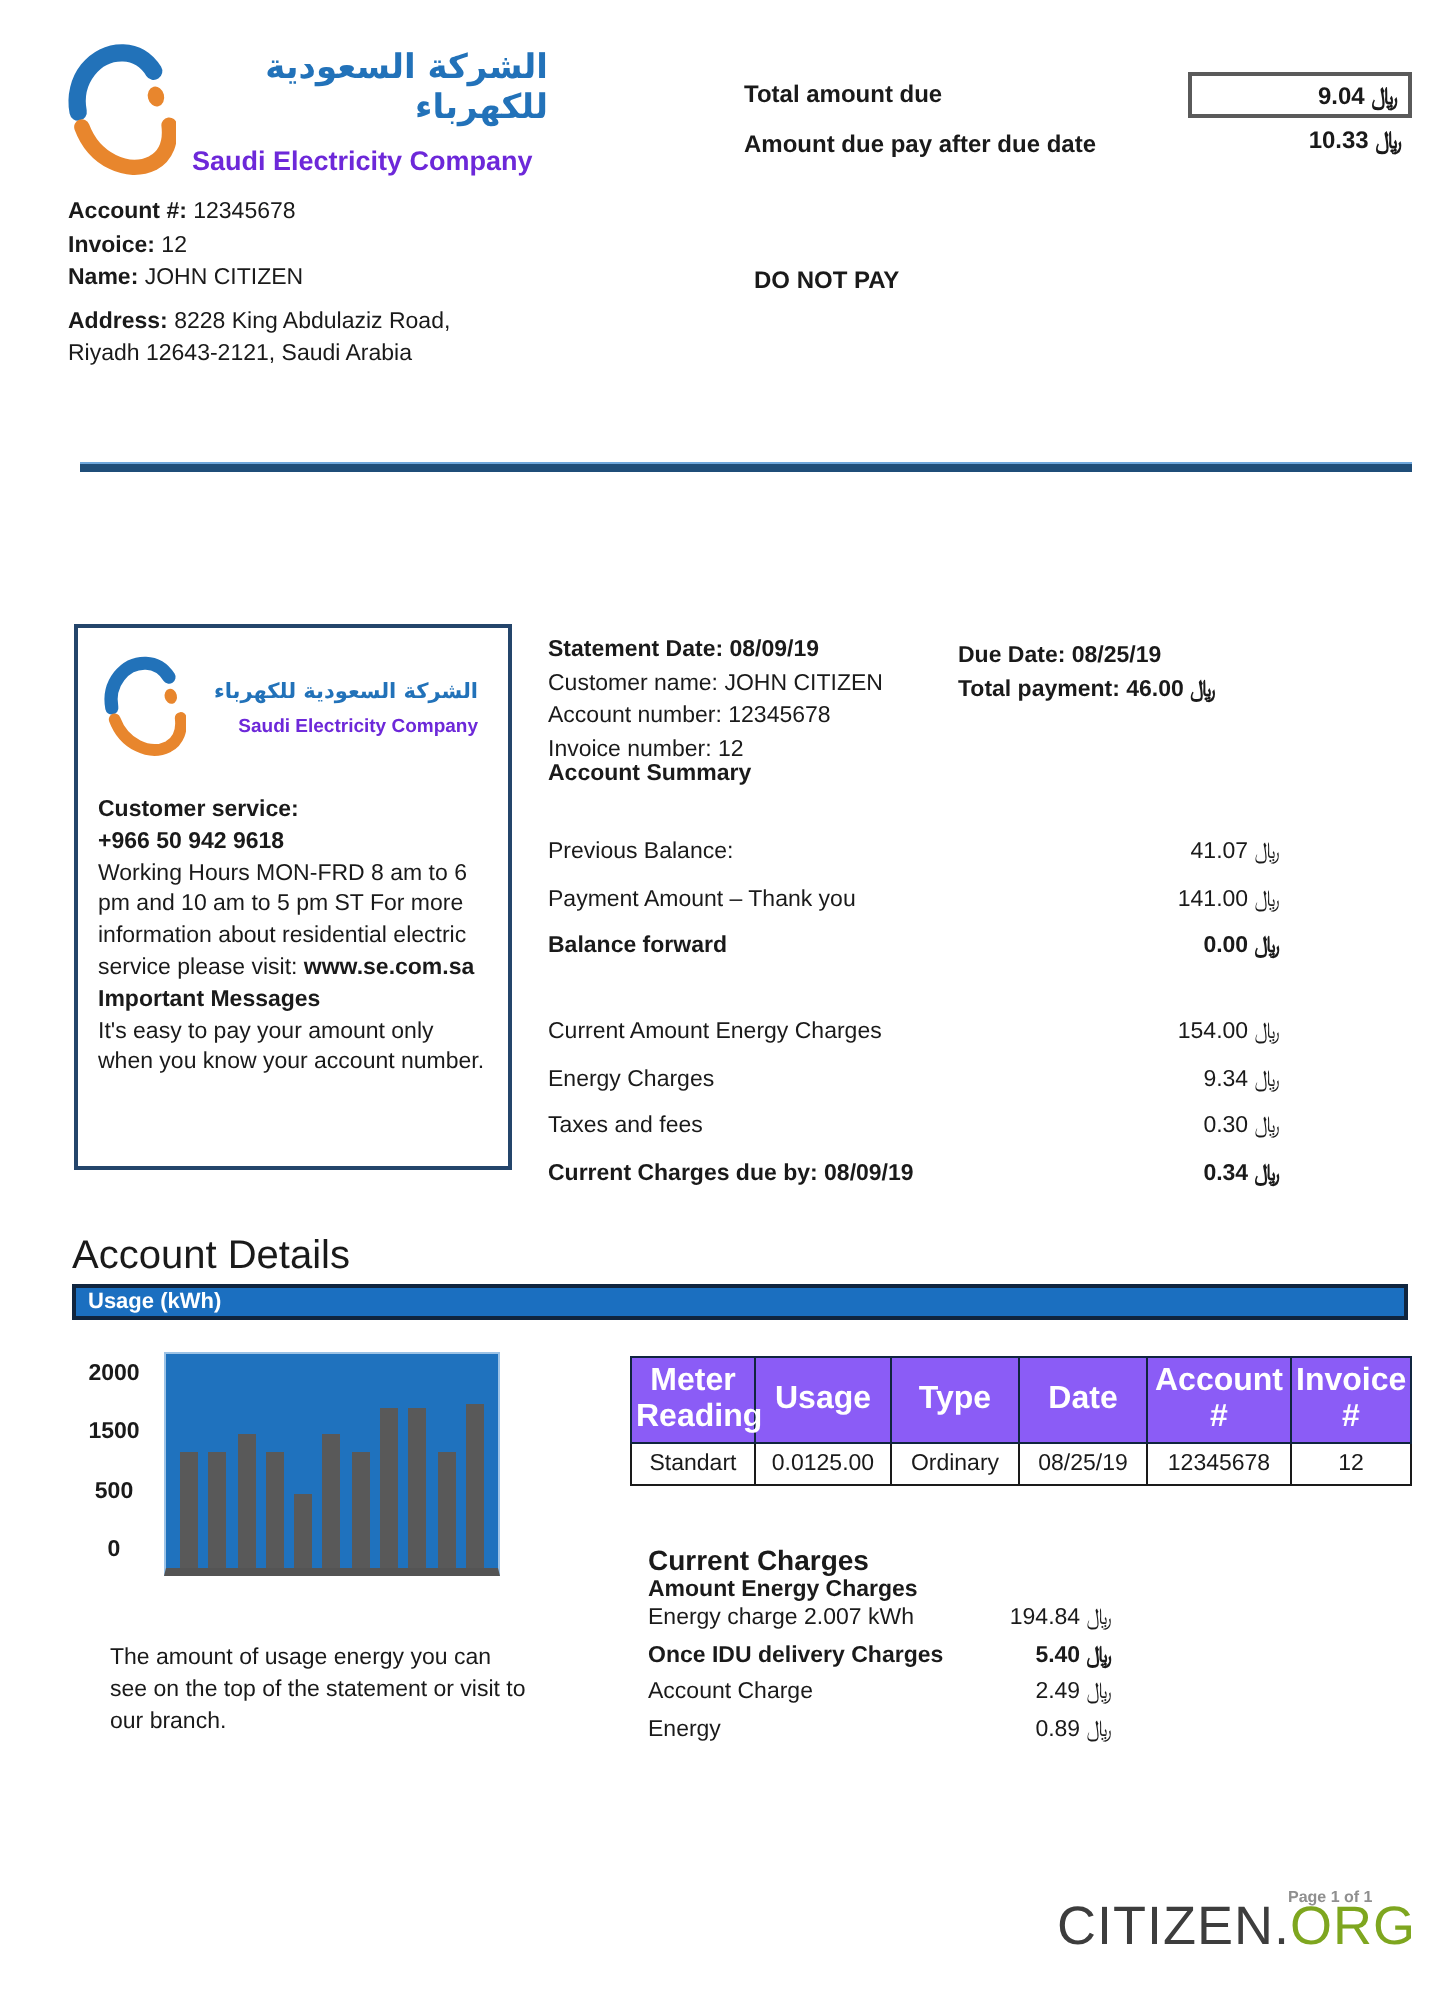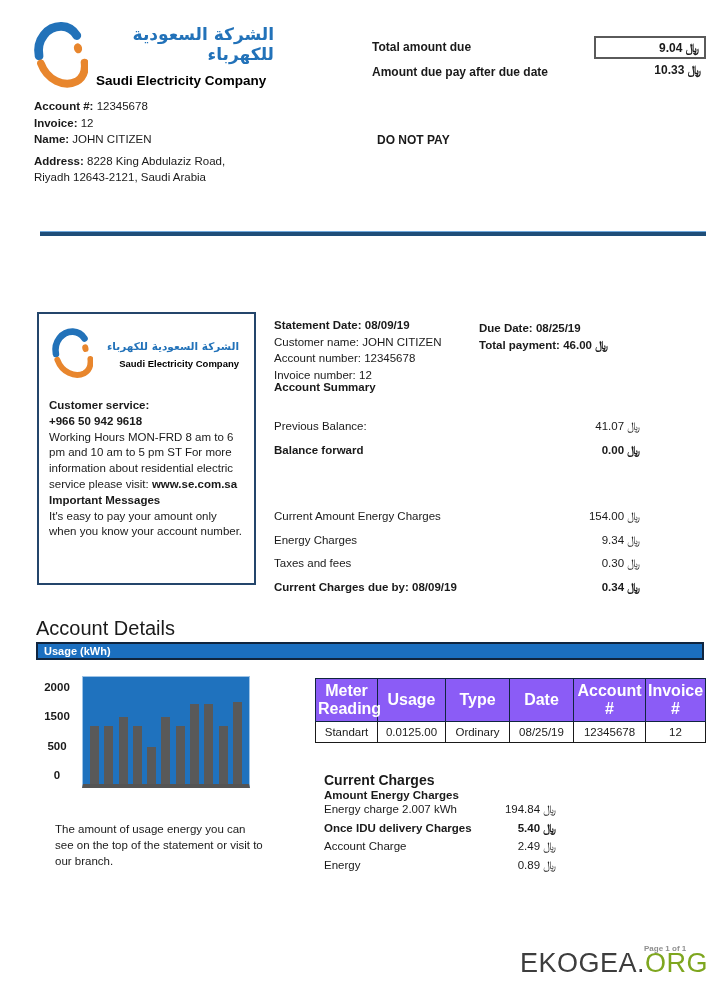--- a/index.html
+++ b/index.html
@@ -9,21 +9,21 @@
     margin:0 auto; overflow:hidden;
     font-family:"Liberation Sans", sans-serif; color:#1a1a1a;
   }
   .abs { position:absolute; }
   .b { font-weight:700; }
 
   
   .logo-wrap { display:flex; align-items:flex-start; }
   .logo-text { margin-left:8px; }
   .arabic { font-family:"DejaVu Sans", sans-serif; font-weight:700; color:#2272B9; }
-  .eng { font-weight:700; color:#000000; }
+  .eng { font-weight:700; color:#6d28d9; }
   .logo-main .arabic { font-size:17px; margin-top:8px; text-align:right; width:178px; }
   .logo-main .eng { font-size:13.5px; margin-top:9px; }
 
   
   .amt-label { font-size:12px; font-weight:700; }
   .amt-box {
     width:112px; height:23px; border:2px solid #5a5a5a;
     display:flex; justify-content:flex-end; align-items:center;
     padding-right:5px; font-size:12px; font-weight:700;
   }
@@ -201,20 +201,24 @@
 
   <div class="abs b" style="left:274px; top:381px; font-size:11.5px;">Account Summary</div>
 
   <div class="abs kv-rows sum" style="left:274px; top:420px;">
 
       <div class="kv-row">
         <span>Previous Balance:</span>
         <span>41.07 ﷼</span>
       </div>
 
+      <div class="kv-row">
+        <span>Payment Amount – Thank you</span>
+        <span>141.00 ﷼</span>
+      </div>
 
       <div class="kv-row">
         <span class="bold">Balance forward</span>
         <span class="bold">0.00 ﷼</span>
       </div>
     </div>
 
   <div class="abs kv-rows chg" style="left:274px; top:510px;">
 
       <div class="kv-row">
@@ -317,16 +321,16 @@
           <span>Energy</span>
           <span>0.89 ﷼</span>
         </div>
       </div>
   </div>
 
   <div class="abs note" style="left:55px; top:821px;">The amount of usage energy you can see on the top of the statement or visit to our branch.</div>
 
   <div class="abs page-num" style="left:644px; top:944px;">Page 1 of 1</div>
   <div class="abs brand" style="right:12px; top:948px;">
-    <span>EKOGEA.</span><span class="org">ORG</span>
+    <span>CITIZEN.</span><span class="org">ORG</span>
   </div>
 
 </div>
 
 </body></html>

